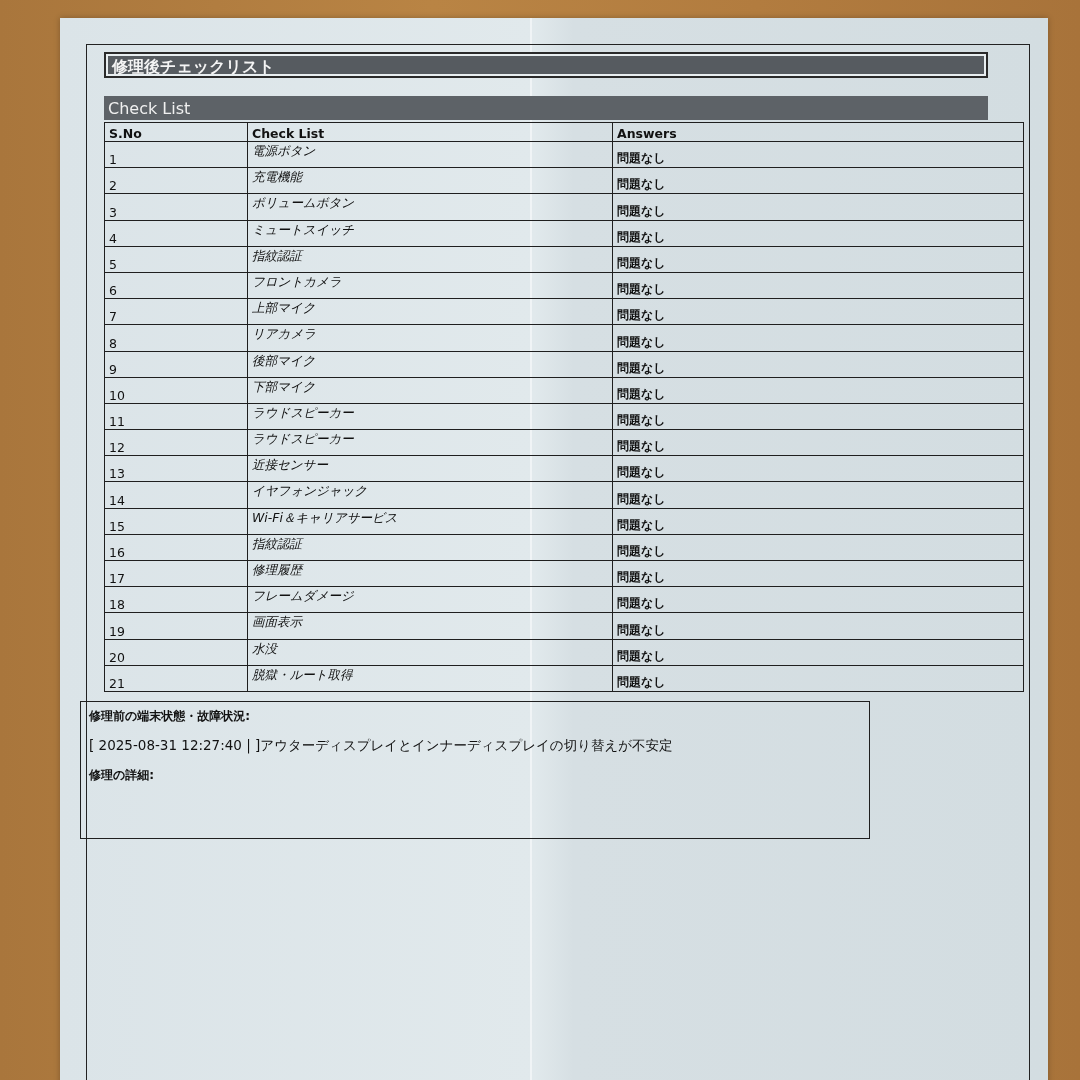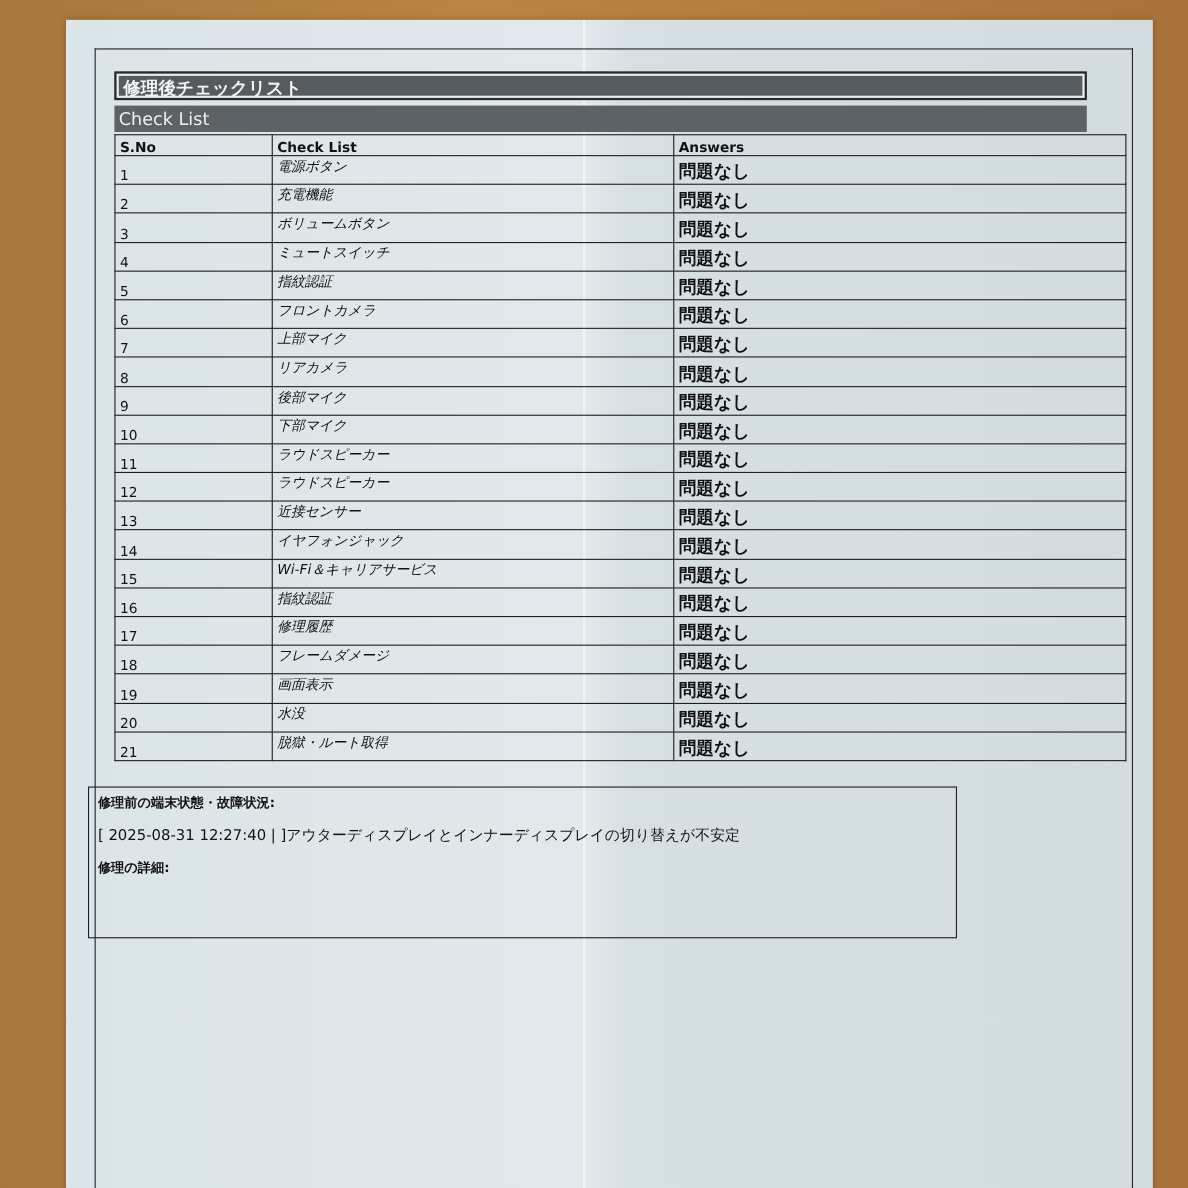--- a/index.html
+++ b/index.html
@@ -15,43 +15,43 @@
   }
   .fold {
     position:absolute; left:470px; top:0; width:2px; height:100%;
     background: rgba(255,255,255,0.5);
   }
   .frame {
     position:absolute; left:26px; top:26px; width:942px; height:1060px;
     border:1.5px solid #222; border-bottom:none;
   }
   .title-bar {
-    position:absolute; left:44px; top:47px; width:884px; height:26px;
+    position:absolute; left:44px; top:34px; width:884px; height:26px;
     background:#565b60; border:2px solid #2a2a2a; outline:2px solid #e8eef0; outline-offset:-4px;
     color:#f4f4f4; font-weight:bold; font-size:16px; line-height:26px; padding-left:6px; box-sizing:border-box;
   }
   .sub-bar {
     position:absolute; left:44px; top:78px; width:884px; height:24px;
     background:#5d6267; color:#f0f0f0; font-size:16px; line-height:26px; padding-left:4px; box-sizing:border-box;
   }
   table.check {
     position:absolute; left:44px; top:104px; width:920px;
     border-collapse:collapse; font-size:12.5px; color:#111;
   }
   table.check td, table.check th {
     border:1.6px solid #1f1f1f; height:24.2px; padding:0 4px; text-align:left; vertical-align:bottom;
   }
   table.check th { font-weight:bold; font-size:12.5px; vertical-align:bottom; height:18px; }
   .c1 { width:134px; }
   .c2 { width:356px; }
   table.check td.item { vertical-align:top; padding-top:1px;font-style:italic; }
-  table.check td.ans { font-weight:bold; font-size:16px; }
+  table.check td.ans { font-weight:bold; font-size:12px; }
   .notes {
     position:absolute; left:20px; top:683px; width:790px; height:138px;
-    border:1.6px solid #1f1f1f; box-sizing:border-box; padding:6px 8px; font-size:12.5px; color:#111;margin-top:14px;
+    border:1.6px solid #1f1f1f; box-sizing:border-box; padding:6px 8px; font-size:12.5px; color:#111;
   }
   .notes .lbl { font-weight:bold; font-size:12px; margin:0 0 12px 0; }
   .notes .val { margin:0 0 12px 0; font-size:13.5px; }
 </style>
 </head>
 <body>
 
 <div class="paper">
   <div class="fold"></div>
   <div class="frame"></div>

